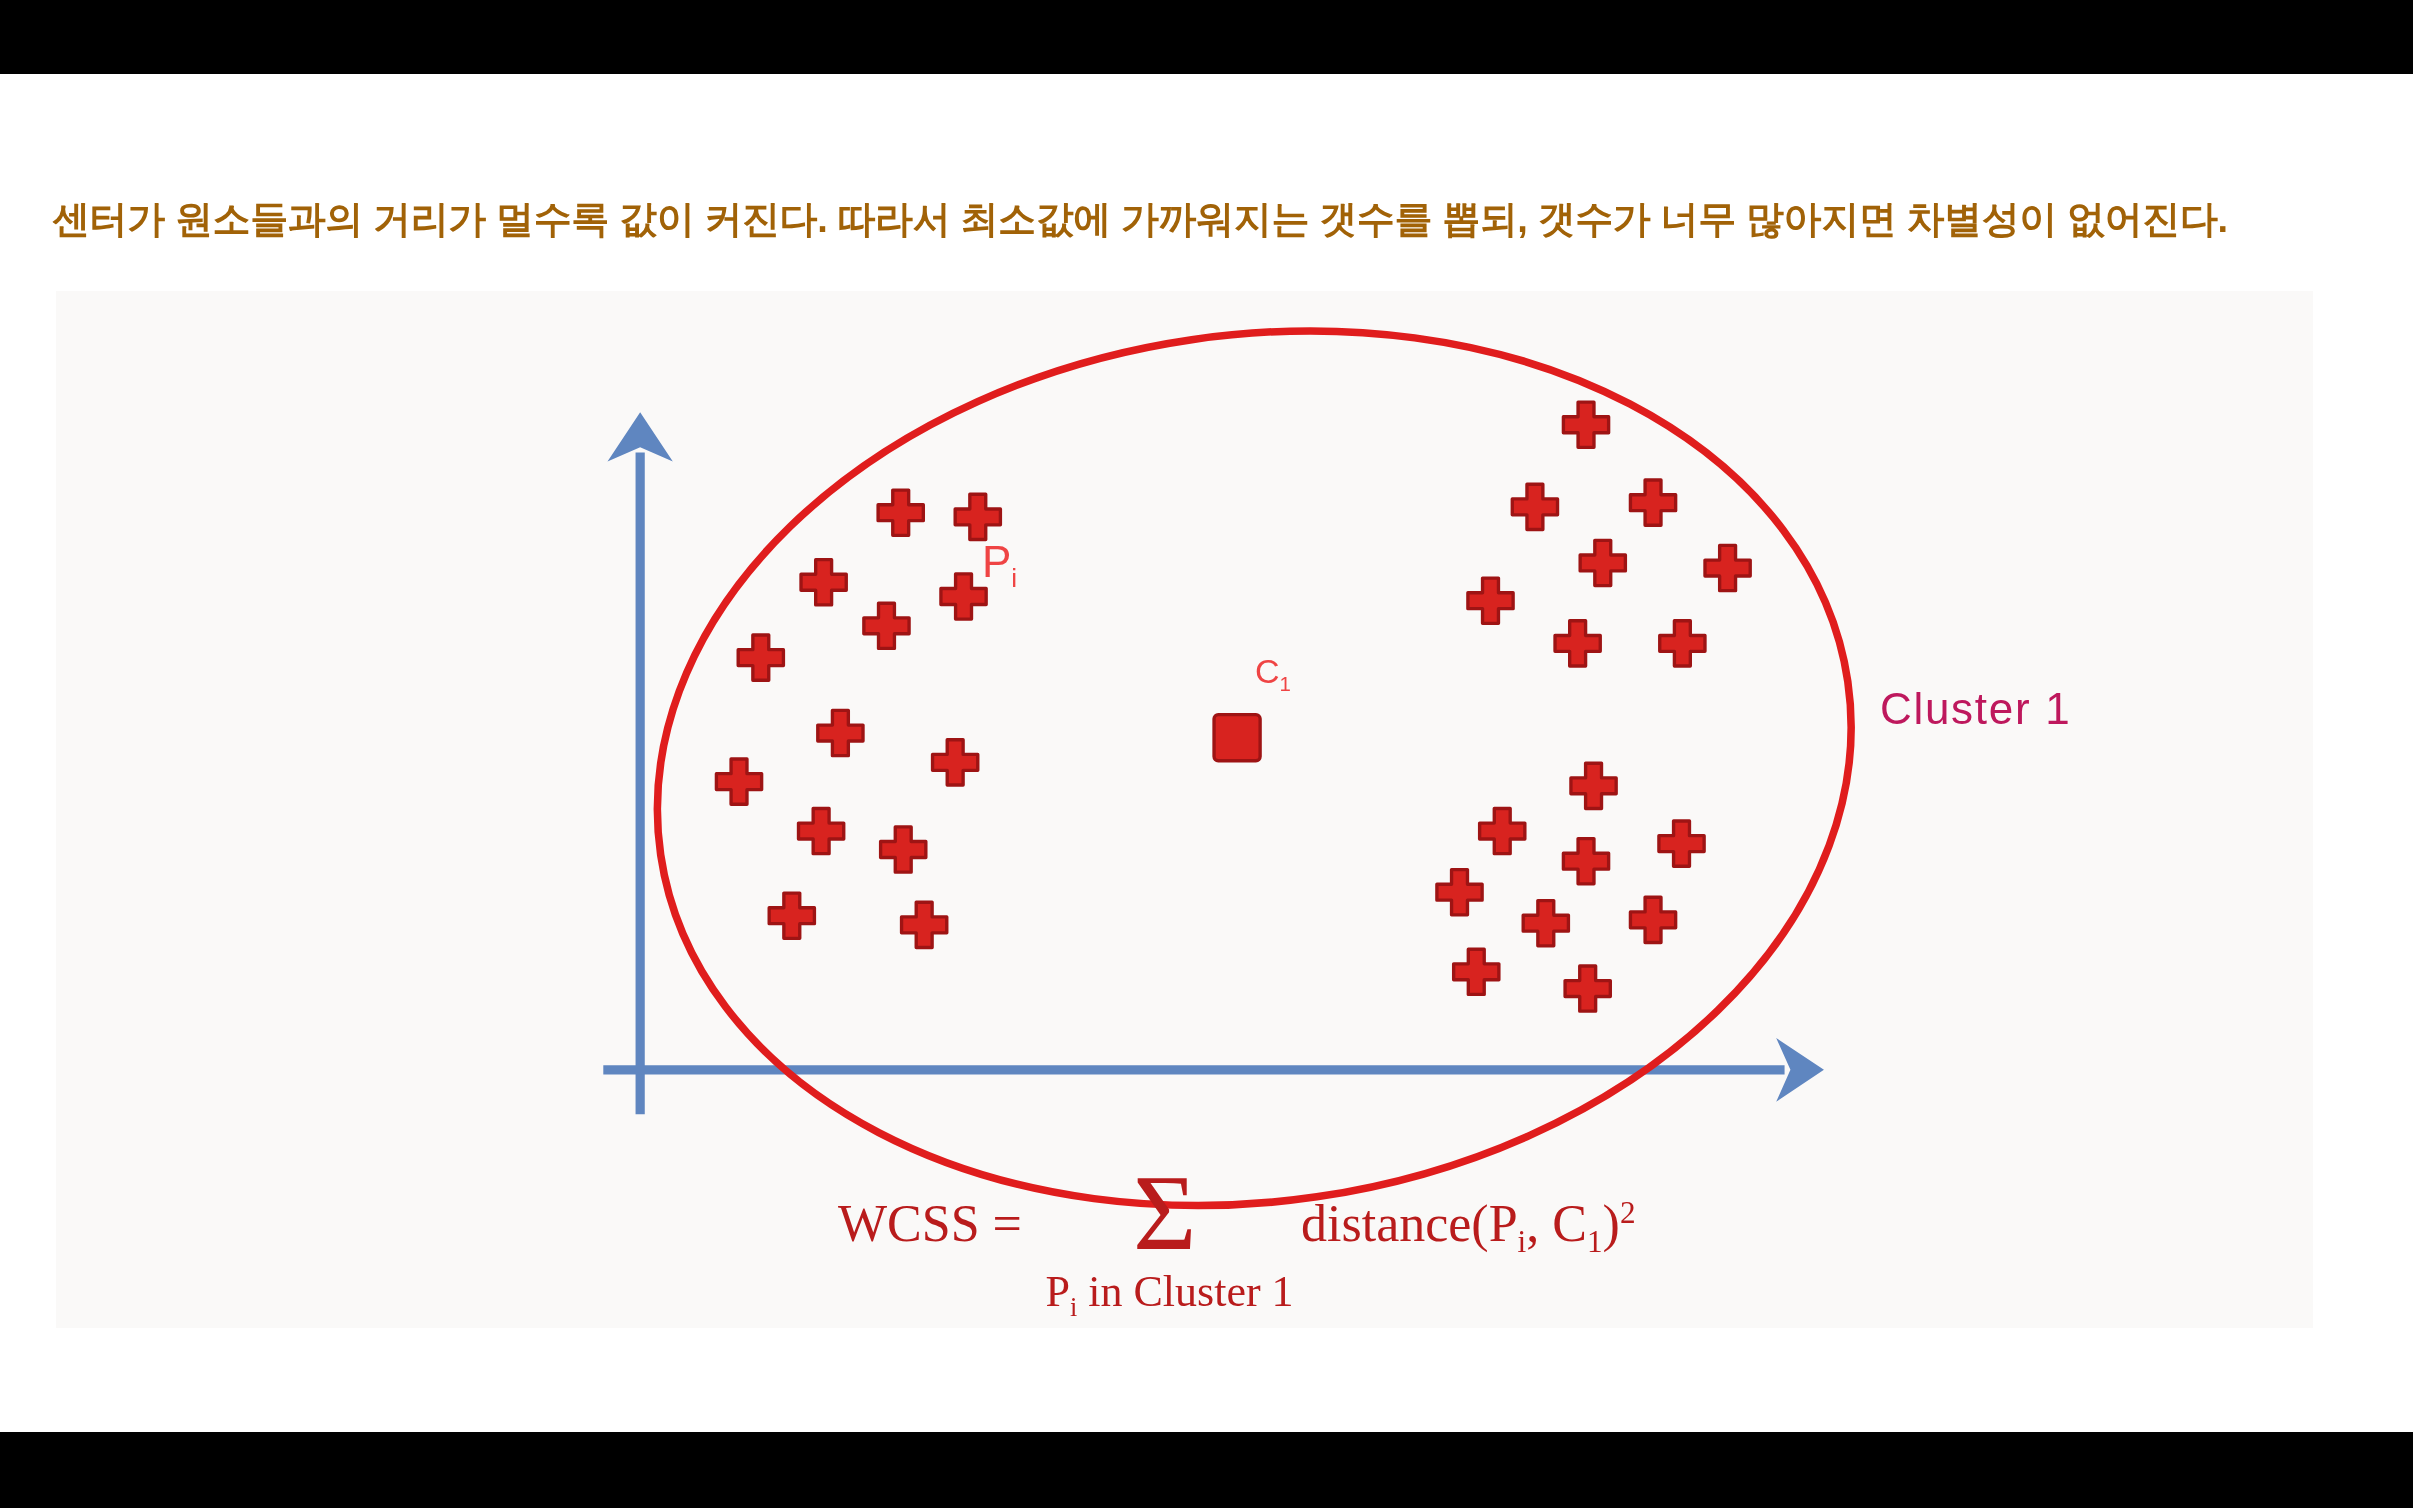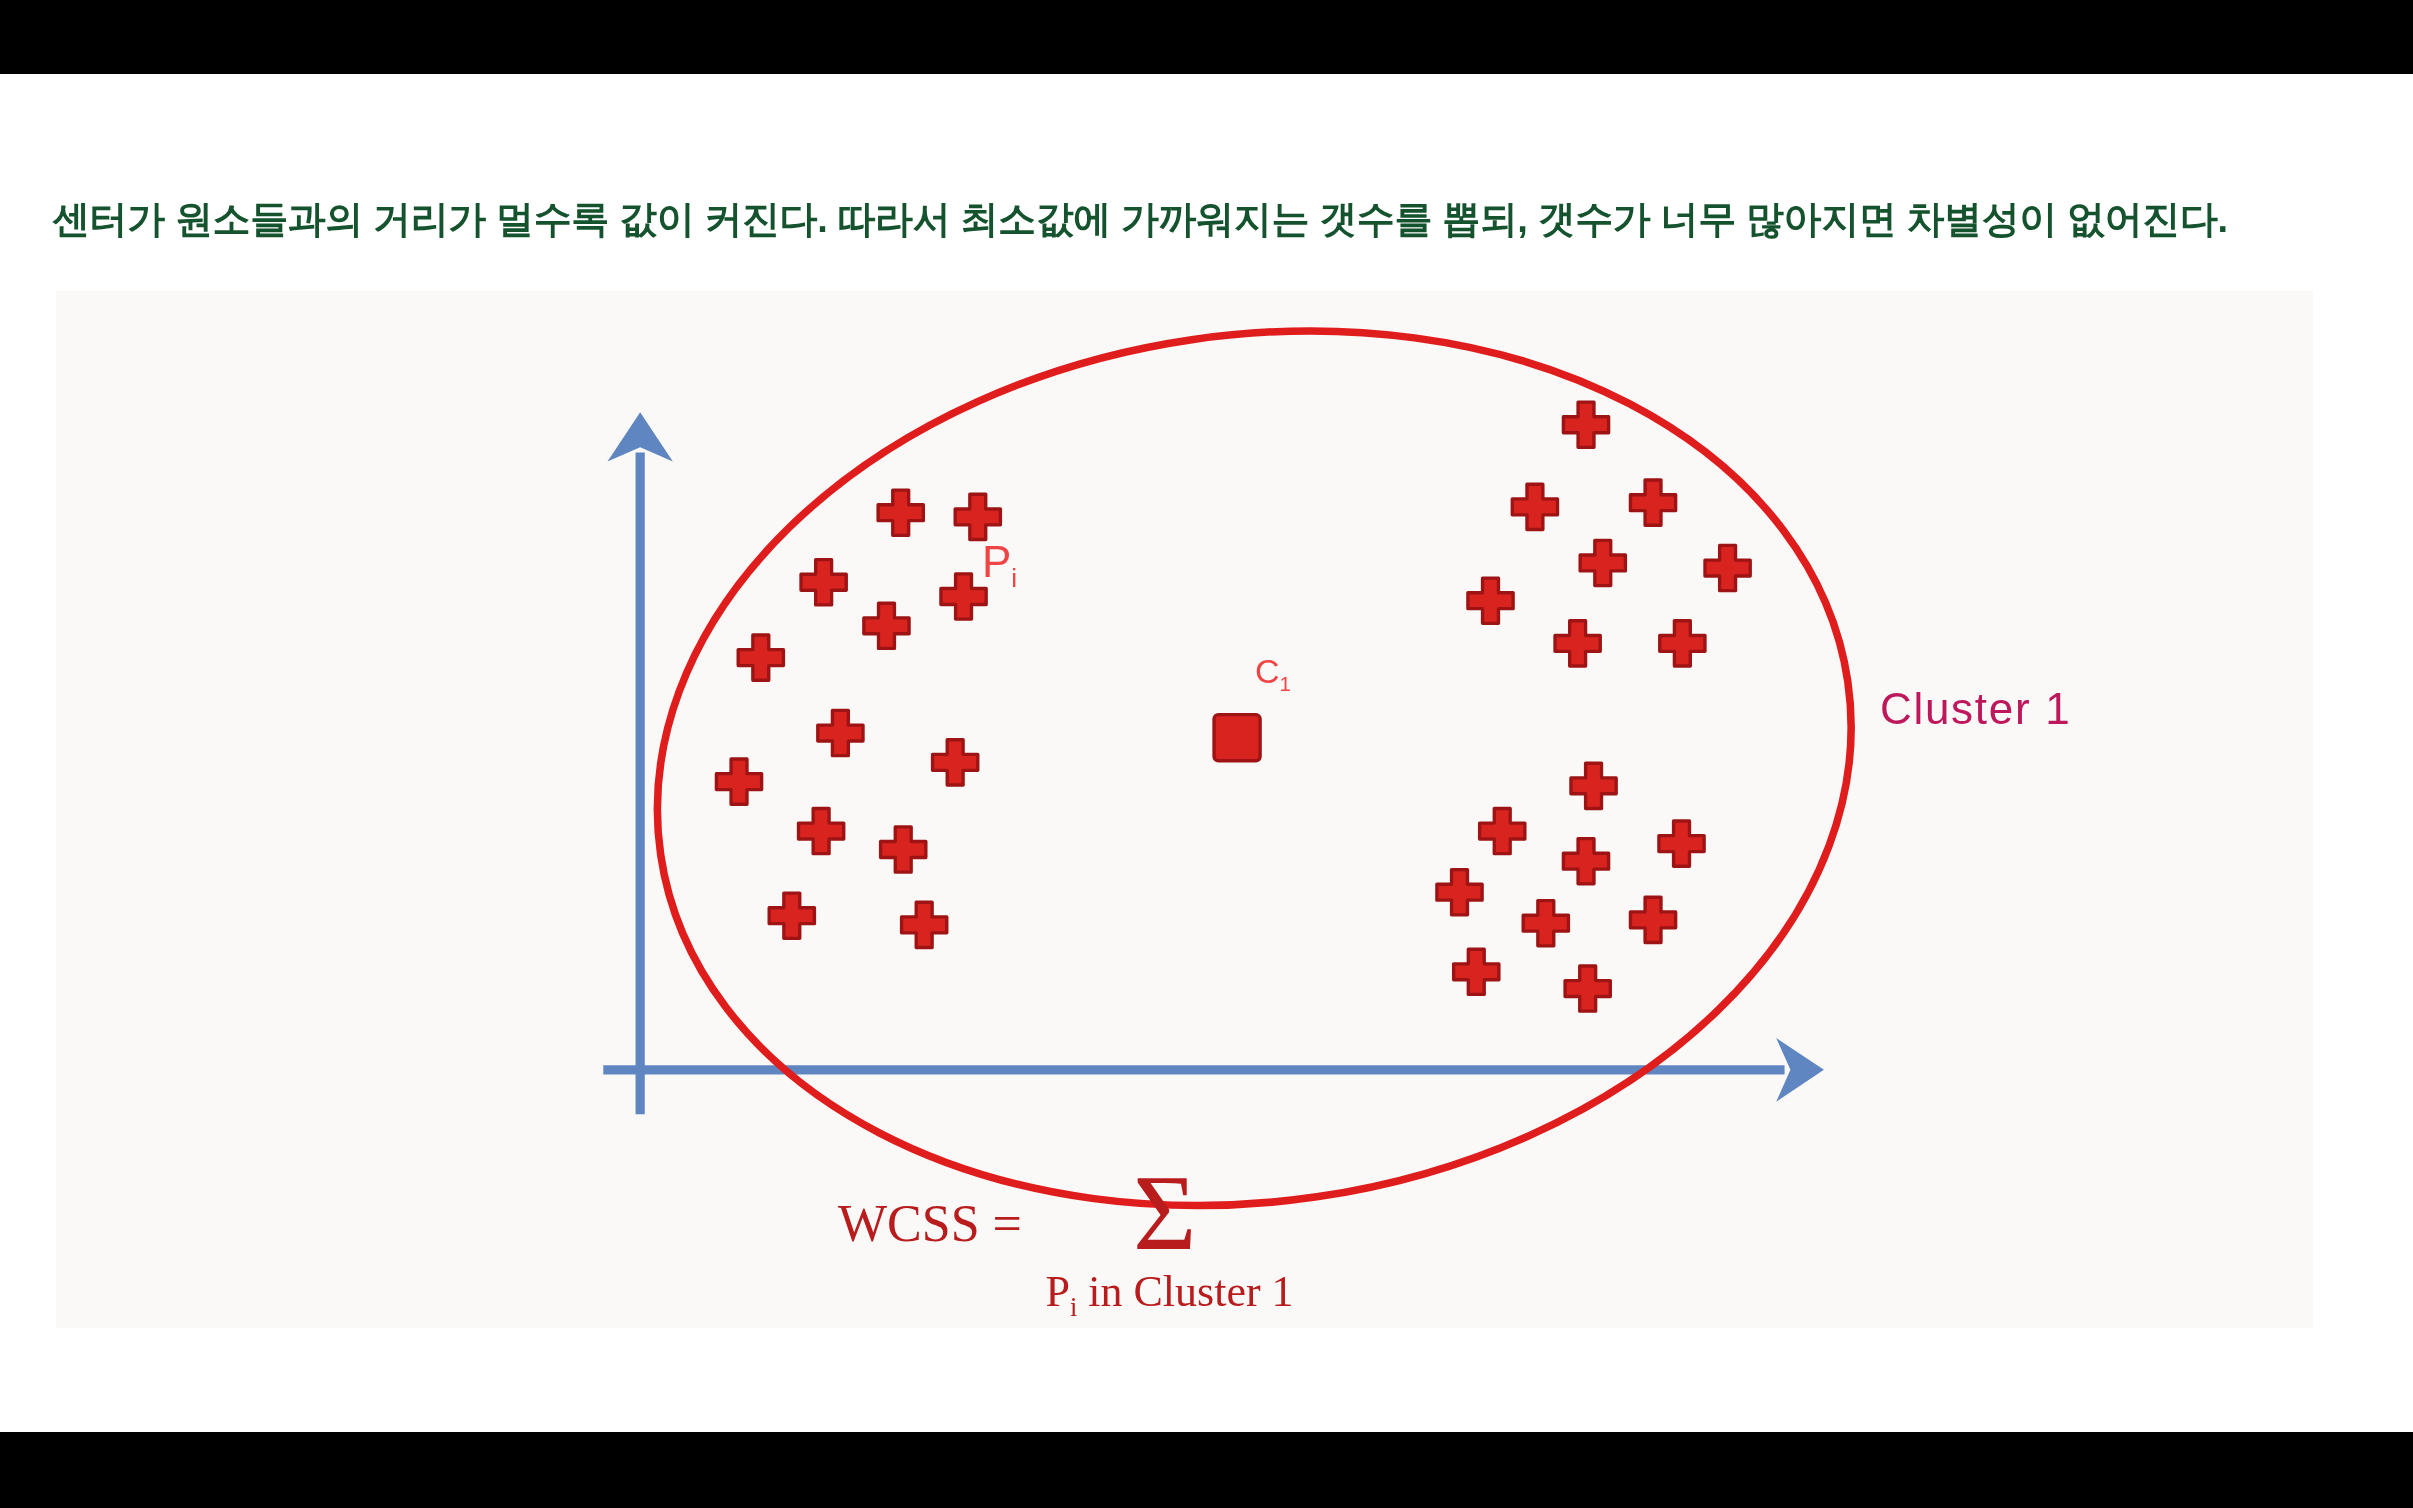--- a/index.html
+++ b/index.html
@@ -41,21 +41,21 @@
   .formula .f-rhs{position:absolute;left:463px;top:23.5px;font-size:52px;white-space:nowrap;}
   .formula sub{font-size:0.6em;}
   .formula sup{font-size:0.6em;}
 </style>
 </head>
 <body>
 
 <div class="letterbox top"></div>
 <div class="letterbox bottom"></div>
 
-<div class="heading" style="color: #14532d;">센터가 원소들과의 거리가 멀수록 값이 커진다. 따라서 최소값에 가까워지는 갯수를 뽑되, 갯수가 너무 많아지면 차별성이 없어진다.</div>
+<div class="heading" style="color: #a16207;">센터가 원소들과의 거리가 멀수록 값이 커진다. 따라서 최소값에 가까워지는 갯수를 뽑되, 갯수가 너무 많아지면 차별성이 없어진다.</div>
 
 <div class="panel" style="background: rgb(250, 249, 248);"></div>
 
 <svg class="diagram" viewBox="0 0 2880 1800" aria-hidden="true">
   <g>
     <line id="y-axis-line" x1="764" y1="540" x2="764" y2="1330" stroke-width="11" stroke-linecap="butt" stroke="#5f86c0"></line>
     <polygon id="y-axis-arrow" points="764,492 725,551 764,534 803,551" fill="#5f86c0"></polygon>
     <line id="x-axis-line" x1="720" y1="1277" x2="2130" y2="1277" stroke-width="11" stroke-linecap="butt" stroke="#5f86c0"></line>
     <polygon id="x-axis-arrow" points="2177,1277 2120,1239 2137,1277 2120,1315" fill="#5f86c0"></polygon>
   </g>
@@ -96,14 +96,15 @@
 </svg>
 
 <div class="lbl lbl-pi"><span>P</span><sub>i</sub></div>
 <div class="lbl lbl-c1"><span>C</span><sub>1</sub></div>
 <div class="lbl lbl-cluster" id="cluster-name-label" style="color: #be185d;">Cluster 1</div>
 
 <div class="formula">
   <span class="f-wcss">WCSS =</span>
   <span class="f-sigma">Σ</span>
   <span class="f-sub"><span>P</span><sub>i</sub><span> in Cluster 1</span></span>
+  <span class="f-rhs"><span>distance(P</span><sub>i</sub><span>, C</span><sub>1</sub><span>)</span><sup>2</sup></span>
 </div>
 
 
 </body></html>

